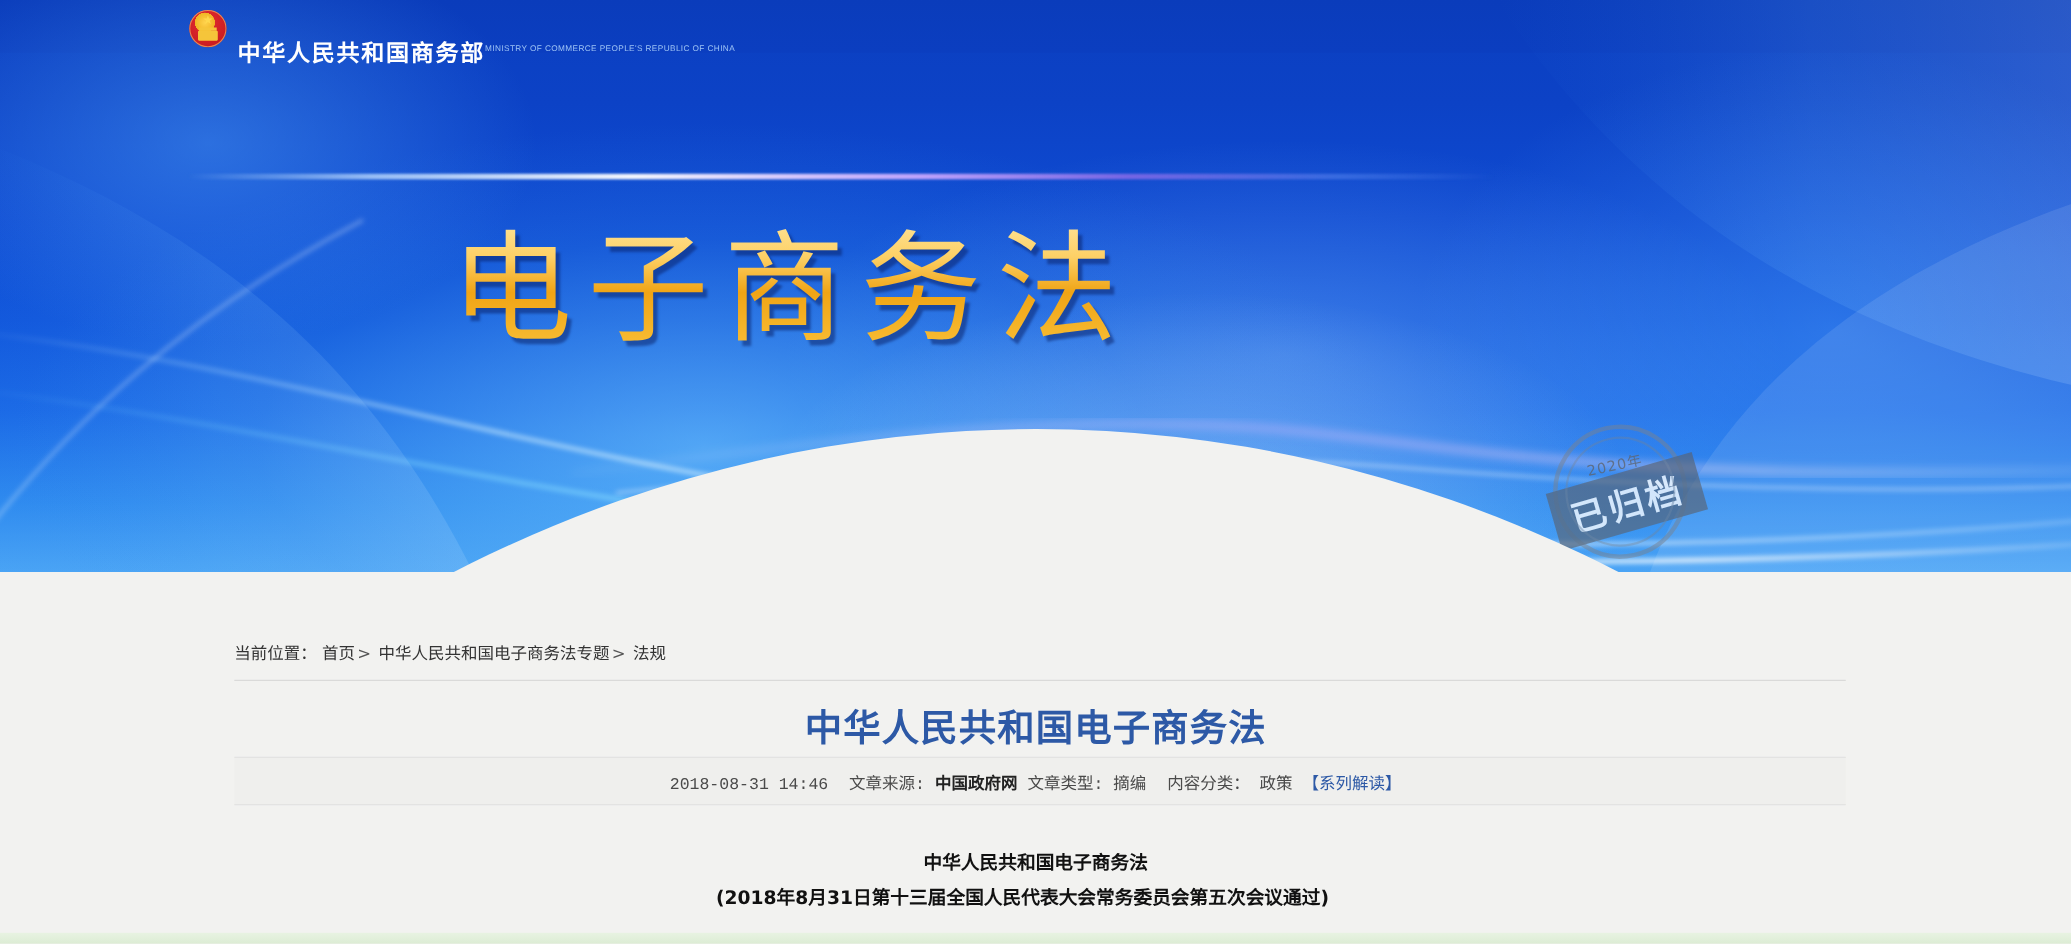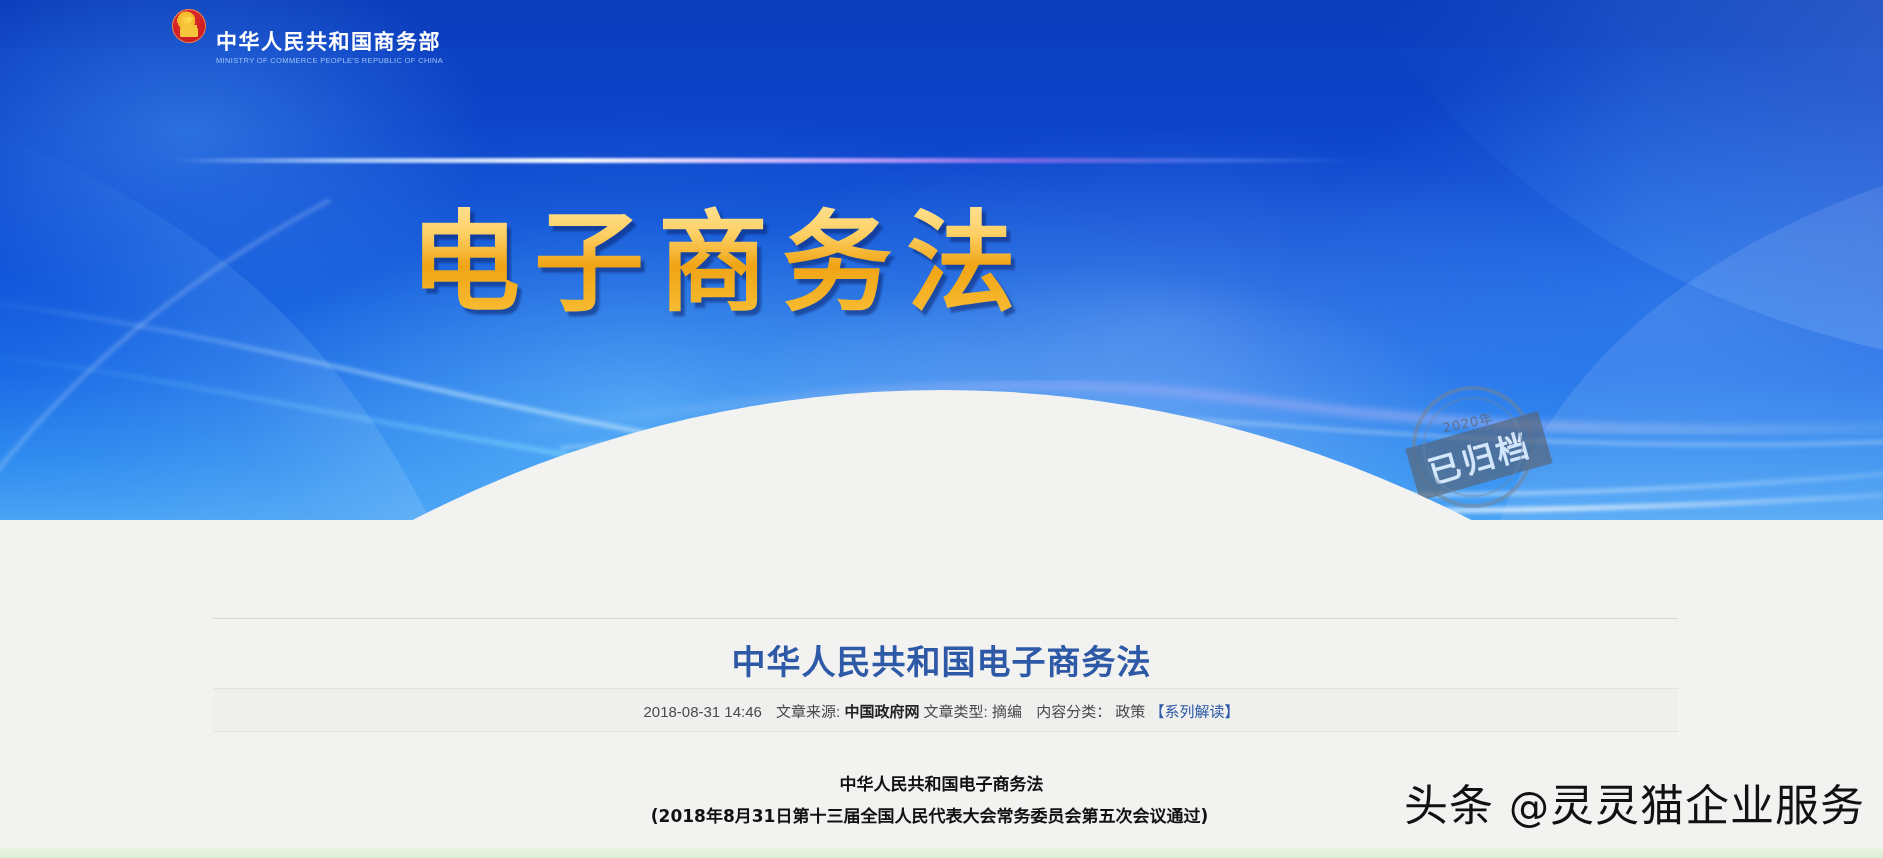--- a/index.html
+++ b/index.html
@@ -65,21 +65,21 @@
     font-family:"DejaVu Sans","Liberation Sans",sans-serif;
     background:linear-gradient(180deg,#ffe9a8 0%, #ffd濃 1%, #fbc63f 42%, #f0a81d 62%, #ffd濃 63%, #f8bb33 100%);
     background:linear-gradient(180deg,#ffeba8 0%, #fdcf55 40%, #f2a81c 60%, #f9c139 100%);
     -webkit-background-clip:text; background-clip:text; color:transparent;
     -webkit-text-fill-color:transparent;
     text-shadow:3px 4px 0 rgba(10,35,110,0.55);
     filter:drop-shadow(3px 4px 1px rgba(8,30,100,0.45));
   }
   .hl-line2 {
     position:absolute; left:410px; top:173px;
-    font-size:110px; font-weight:bold; letter-spacing:14px;
+    font-size:110px; font-weight:normal; letter-spacing:14px;
     font-family:"DejaVu Sans","Liberation Sans",sans-serif;
     background:linear-gradient(180deg,#fff2c0 0%, #fdd065 38%, #f0a415 58%, #fbc63f 100%);
     -webkit-background-clip:text; background-clip:text; color:transparent;
     -webkit-text-fill-color:transparent;
     filter:drop-shadow(4px 5px 1px rgba(8,30,100,0.50));
   }
   .hl-zhuanti {
     position:absolute; left:1345px; top:196px;
     font-size:84px; font-weight:bold; font-style:italic; letter-spacing:4px;
     color:#ffffff;
@@ -137,21 +137,21 @@
     position:absolute; left:50%; top:30%; transform:translate(-50%,-50%);
     color:#ffd84d; font-size:11px; line-height:1;
   }
   .emblem .gate {
     position:absolute; left:50%; bottom:6px; transform:translateX(-50%);
     width:18px; height:9px; background:#f5c53a; border-radius:1px;
   }
   .emblem .gate::before {
     content:""; position:absolute; left:1px; top:-3px; width:16px; height:3px; background:#f5c53a;
   }
-  .logo-text { display:flex; flex-direction:column; justify-content:space-between;margin-top:44px; }
+  .logo-text { display:flex; flex-direction:row; justify-content:space-between;margin-top:44px; }
   .logo-cn {
     color:#ffffff; font-size:21px; font-weight:bold; letter-spacing:1.5px;
     font-family:"DejaVu Sans","Liberation Sans",sans-serif; line-height:1.05;
   }
   .logo-en {
     color:#9dc3f5; font-size:7.5px; letter-spacing:0.35px; margin-top:2px;
     font-family:Liberation Sans, sans-serif; white-space:nowrap;
   }
 
   
@@ -176,21 +176,21 @@
   }
 
   .meta-band {
     position:absolute; left:213px; top:168px; width:1465px; height:44px;
     background:#efefed;
     border-top:1px solid #e2e2e0; border-bottom:1px solid #e2e2e0;
   }
   .meta {
     position:absolute; left:0; top:180px; width:1883px;
     text-align:center; font-size:15px; color:#4a4a4a;
-    font-family:Liberation Sans, sans-serif;
+    font-family:Liberation Mono, monospace;
   }
   .meta .strong { color:#222; font-weight:bold; }
   .meta .lnk { color:#2d59a6; }
   .meta .gap { display:inline-block; width:10px; }
 
   .body-title {
     position:absolute; left:0; top:250px; width:1883px;
     text-align:center; font-size:17px; font-weight:bold; color:#111;
     font-family:"DejaVu Sans","Liberation Sans",sans-serif;
   }
@@ -289,20 +289,26 @@
         <span class="logo-cn">中华人民共和国商务部</span>
         <span class="logo-en">MINISTRY OF COMMERCE PEOPLE'S REPUBLIC OF CHINA</span>
       </div>
     </div>
 
     <div class="arc"></div>
   </div>
 
   <div class="content">
 
+    <div class="breadcrumb">
+      <span>当前位置：</span>
+      <span>首页</span><span class="sep">&gt;</span>
+      <span>中华人民共和国电子商务法专题</span><span class="sep">&gt;</span>
+      <span>法规</span>
+    </div>
 
     <div class="title-rule"></div>
 
     <h1 class="art-title">中华人民共和国电子商务法</h1>
 
     <div class="meta-band"></div>
     <div class="meta">
       <span>2018-08-31 14:46</span><span class="gap"></span>
       <span>文章来源:</span>
       <span class="strong">中国政府网</span>
@@ -312,18 +318,14 @@
       <span>政策</span>
       <span class="lnk">【系列解读】</span>
     </div>
 
     <div class="body-title">中华人民共和国电子商务法</div>
     <div class="body-sub">(2018年8月31日第十三届全国人民代表大会常务委员会第五次会议通过)</div>
 
     <div class="bottom-strip"></div>
   </div>
 
-  <div class="watermark">
-    <span>头条</span>
-    <span class="at">@</span><span>灵灵猫企业服务</span>
-  </div>
 
 </div>
 
 </body></html>

